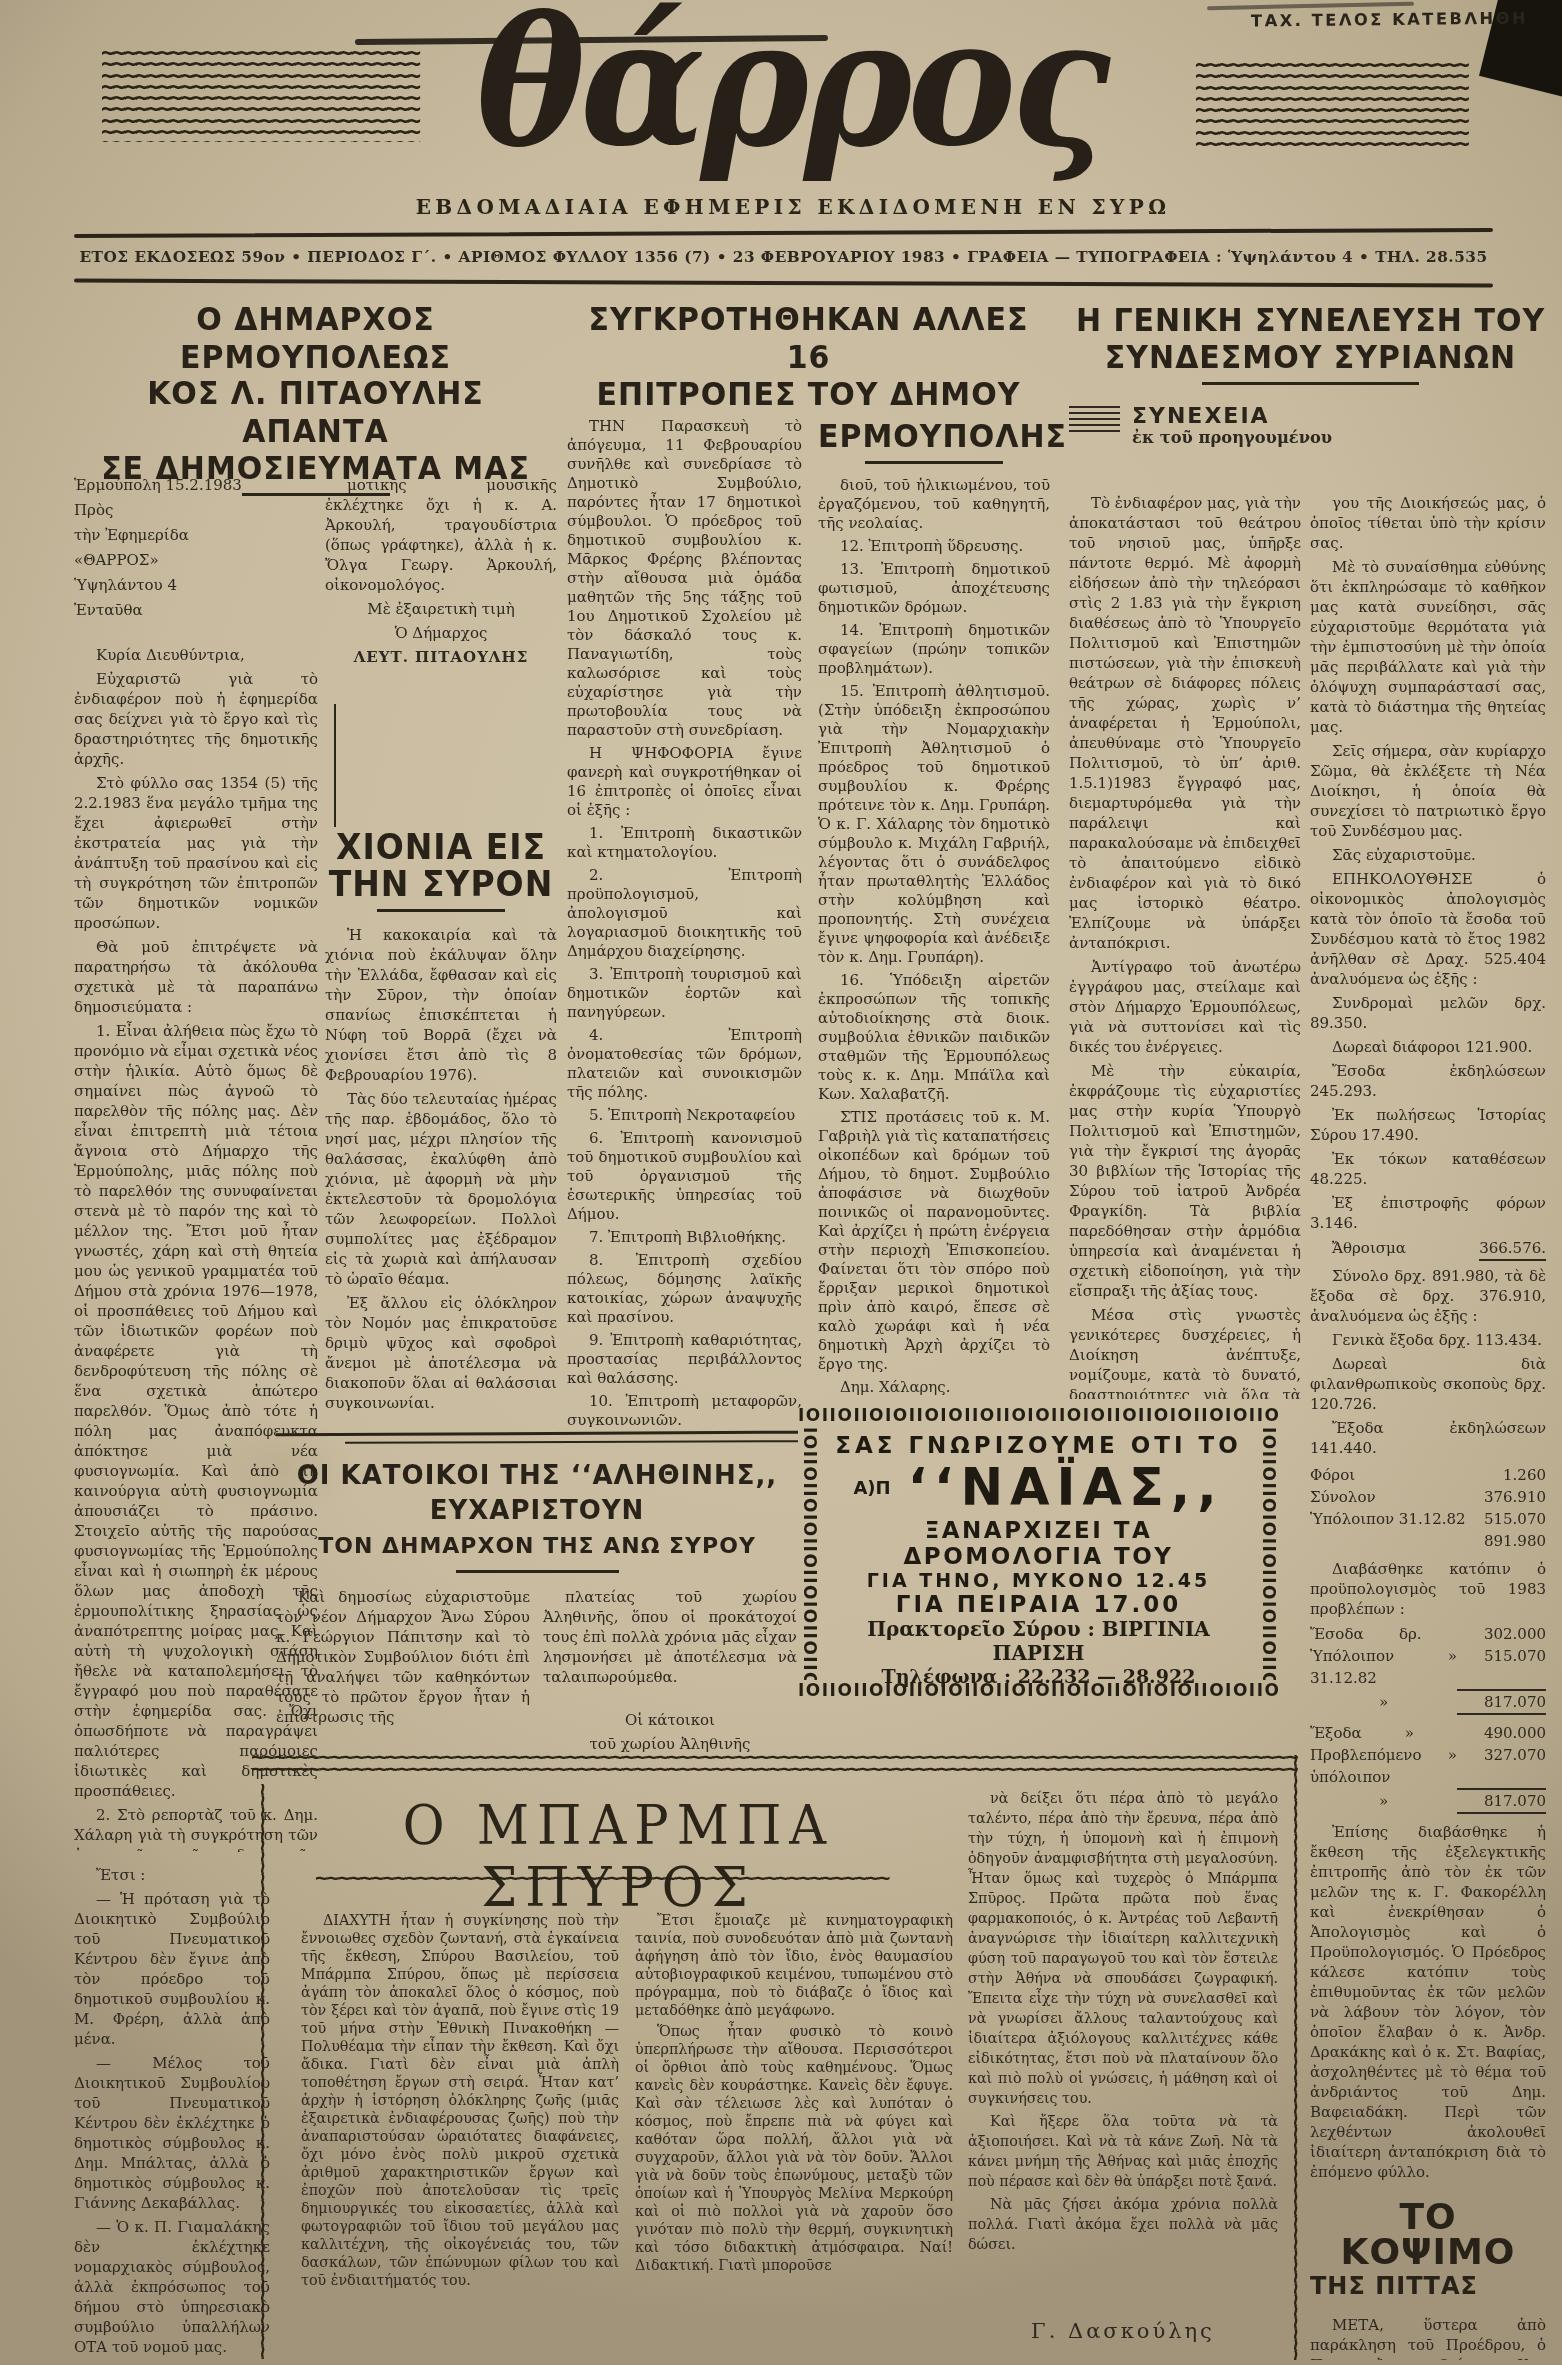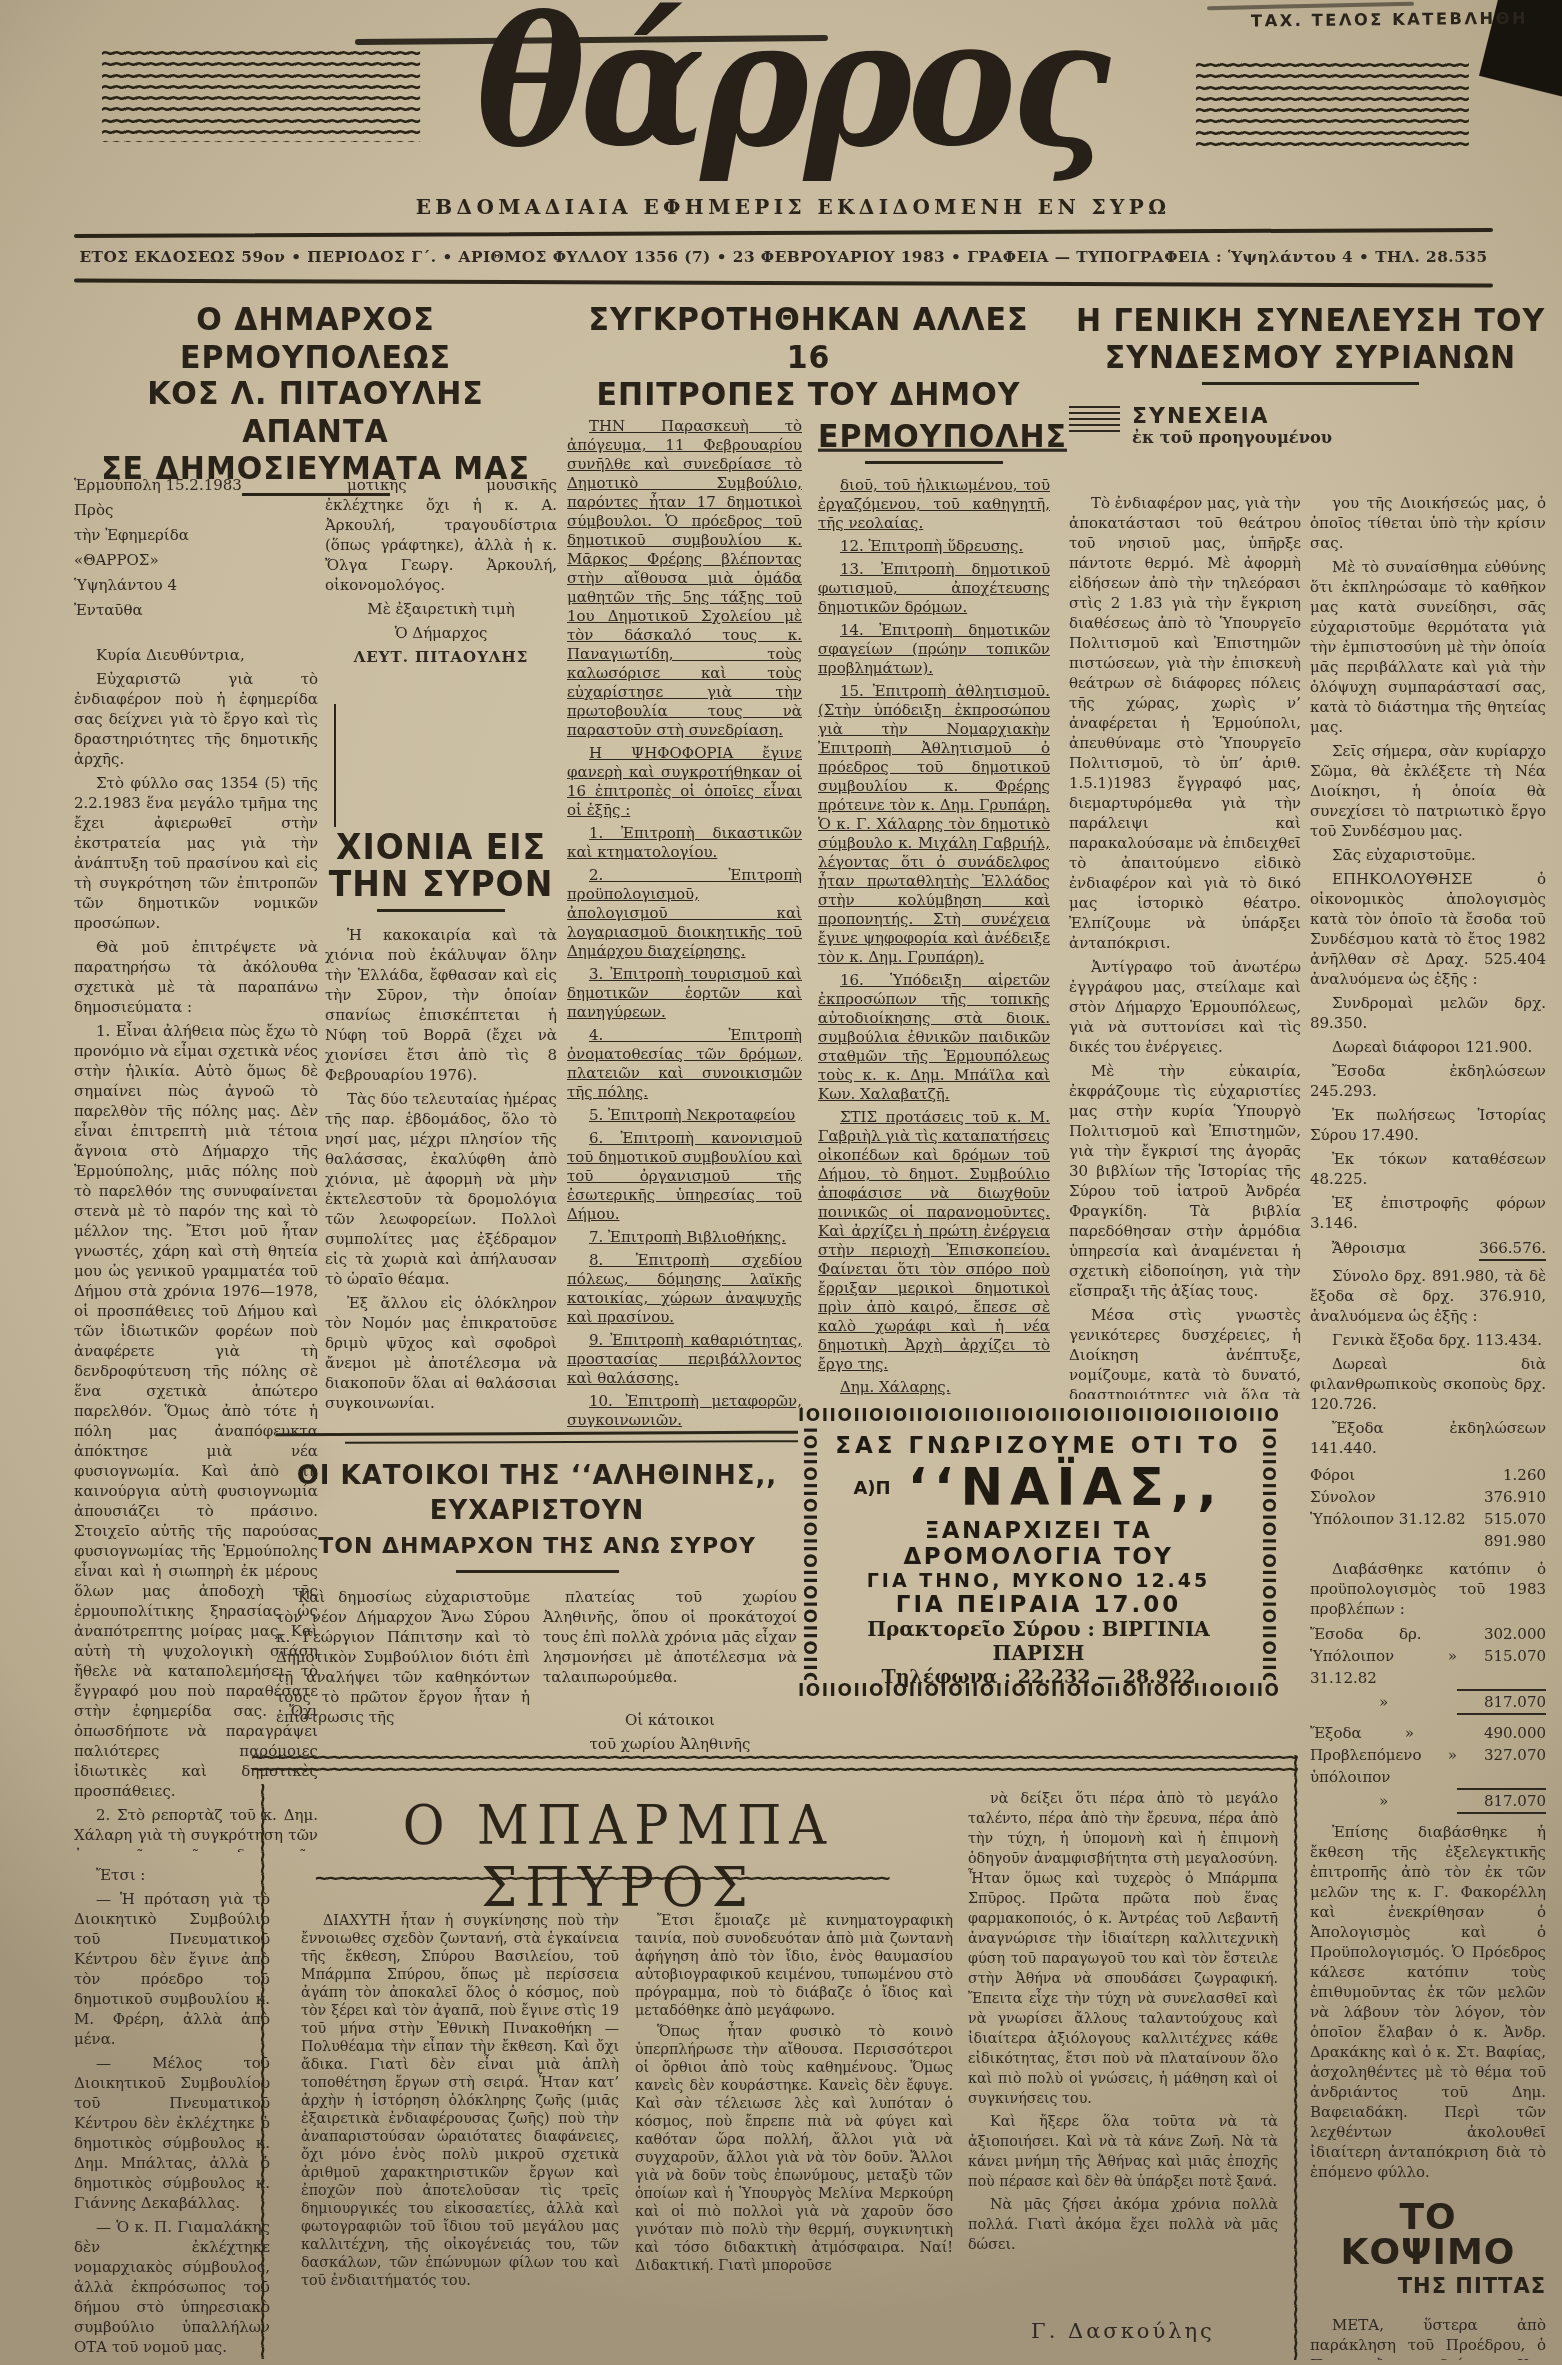--- a/index.html
+++ b/index.html
@@ -143,21 +143,21 @@
     <div class="body-text" style="margin-top:13px;height:522px;">
         <p>Ἡ κακοκαιρία καὶ τὰ χιόνια ποὺ ἐκάλυψαν ὅλην τὴν Ἑλλάδα, ἔφθασαν καὶ εἰς τὴν Σῦρον, τὴν ὁποίαν σπανίως ἐπισκέπτεται ἡ Νύφη τοῦ Βορρᾶ (ἔχει νὰ χιονίσει ἔτσι ἀπὸ τὶς 8 Φεβρουαρίου 1976).</p>
         <p>Τὰς δύο τελευταίας ἡμέρας τῆς παρ. ἑβδομάδος, ὅλο τὸ νησί μας, μέχρι πλησίον τῆς θαλάσσας, ἐκαλύφθη ἀπὸ χιόνια, μὲ ἀφορμὴ νὰ μὴν ἐκτελεστοῦν τὰ δρομολόγια τῶν λεωφορείων. Πολλοὶ συμπολίτες μας ἐξέδραμον εἰς τὰ χωριὰ καὶ ἀπήλαυσαν τὸ ὡραῖο θέαμα.</p>
         <p>Ἐξ ἄλλου εἰς ὁλόκληρον τὸν Νομόν μας ἐπικρατοῦσε δριμὺ ψῦχος καὶ σφοδροὶ ἄνεμοι μὲ ἀποτέλεσμα νὰ διακοποῦν ὅλαι αἱ θαλάσσιαι συγκοινωνίαι.</p>
       </div>
   </div>
 
   <div class="abs" style="left:567px;top:301px;width:483px;">
     <div class="headline">ΣΥΓΚΡΟΤΗΘΗΚΑΝ ΑΛΛΕΣ 16</div>
     <div class="headline">ΕΠΙΤΡΟΠΕΣ ΤΟΥ ΔΗΜΟΥ</div>
-    <div style="display:flex;gap:16px;margin-top:5px;text-decoration:underline;">
+    <div style="display:flex;gap:16px;margin-top:5px;">
       <div class="body-text" style="width:241px;height:1010px;line-height:19px;">
           <p>ΤΗΝ Παρασκευὴ τὸ ἀπόγευμα, 11 Φεβρουαρίου συνῆλθε καὶ συνεδρίασε τὸ Δημοτικὸ Συμβούλιο, παρόντες ἦταν 17 δημοτικοὶ σύμβουλοι. Ὁ πρόεδρος τοῦ δημοτικοῦ συμβουλίου κ. Μᾶρκος Φρέρης βλέποντας στὴν αἴθουσα μιὰ ὁμάδα μαθητῶν τῆς 5ης τάξης τοῦ 1ου Δημοτικοῦ Σχολείου μὲ τὸν δάσκαλό τους κ. Παναγιωτίδη, τοὺς καλωσόρισε καὶ τοὺς εὐχαρίστησε γιὰ τὴν πρωτοβουλία τους νὰ παραστοῦν στὴ συνεδρίαση.</p>
           <p>Η ΨΗΦΟΦΟΡΙΑ ἔγινε φανερὴ καὶ συγκροτήθηκαν οἱ 16 ἐπιτροπὲς οἱ ὁποῖες εἶναι οἱ ἑξῆς :</p>
           <p>1. Ἐπιτροπὴ δικαστικῶν καὶ κτηματολογίου.</p>
           <p>2. Ἐπιτροπὴ προϋπολογισμοῦ, ἀπολογισμοῦ καὶ λογαριασμοῦ διοικητικῆς τοῦ Δημάρχου διαχείρησης.</p>
           <p>3. Ἐπιτροπὴ τουρισμοῦ καὶ δημοτικῶν ἑορτῶν καὶ πανηγύρεων.</p>
           <p>4. Ἐπιτροπὴ ὀνοματοθεσίας τῶν δρόμων, πλατειῶν καὶ συνοικισμῶν τῆς πόλης.</p>
           <p>5. Ἐπιτροπὴ Νεκροταφείου</p>
           <p>6. Ἐπιτροπὴ κανονισμοῦ τοῦ δημοτικοῦ συμβουλίου καὶ τοῦ ὀργανισμοῦ τῆς ἐσωτερικῆς ὑπηρεσίας τοῦ Δήμου.</p>
           <p>7. Ἐπιτροπὴ Βιβλιοθήκης.</p>
@@ -318,21 +318,21 @@
           <span class="bl"></span>
           <span class="bm">»</span>
           <span class="bv">817.070</span>
         </div>
     </div>
     <div class="body-text" style="line-height:20px;">
         <p>Ἐπίσης διαβάσθηκε ἡ ἔκθεση τῆς ἐξελεγκτικῆς ἐπιτροπῆς ἀπὸ τὸν ἐκ τῶν μελῶν της κ. Γ. Φακορέλλη καὶ ἐνεκρίθησαν ὁ Ἀπολογισμὸς καὶ ὁ Προϋπολογισμός. Ὁ Πρόεδρος κάλεσε κατόπιν τοὺς ἐπιθυμοῦντας ἐκ τῶν μελῶν νὰ λάβουν τὸν λόγον, τὸν ὁποῖον ἔλαβαν ὁ κ. Ἀνδρ. Δρακάκης καὶ ὁ κ. Στ. Βαφίας, ἀσχοληθέντες μὲ τὸ θέμα τοῦ ἀνδριάντος τοῦ Δημ. Βαφειαδάκη. Περὶ τῶν λεχθέντων ἀκολουθεῖ ἰδιαίτερη ἀνταπόκριση διὰ τὸ ἑπόμενο φύλλο.</p>
       </div>
     <div style="margin-top:13px;">
       <div class="headline-sm" style="text-align:center;font-size:36px;">ΤΟ ΚΟΨΙΜΟ</div>
-      <div class="headline-sm" style="text-align:right;font-size:21px;">ΤΗΣ ΠΙΤΤΑΣ</div>
+      <div class="headline-sm" style="text-align:left;font-size:24px;">ΤΗΣ ΠΙΤΤΑΣ</div>
       <div class="body-text" style="margin-top:11px;line-height:20px;">
           <p>ΜΕΤΑ, ὕστερα ἀπὸ παράκληση τοῦ Προέδρου, ὁ Παν. Ἀρχιμανδρίτης Κος Παντελεήμων Ρίζος, ἀφοῦ ἐξέφρασε τὶς εὐχές του γιὰ τὸν καινούργιο χρόνο, εὐλόγησε τὴ βασιλόπιττα, τὴν ὁποία στὴ συνέχεια ἔκοψε ὁ Πρόεδρος κ. Δ. Κωνσταντινίδης καὶ ἐμοί-</p>
         </div>
     </div>
 
   </div>
 
   <div class="abs hwave" style="left:251px;top:1751px;width:1049px;height:27px;">~~~~~~~~~~~~~~~~~~~~~~~~~~~~~~~~~~~~~~~~~~~~~~~~~~~~~~~~~~~~~~~~~~~~~~~~~~~~~~~~~~~~~~~~~~~~~~~~~~~~~~~~~~~~~~~~~~~~~~~~~~~~~~~~~~~~~~~~~~~~~~~~~~~~~~~~~~~~~~~~~~~~~~~~~~~~~~~~~~~~~~~~~~~~~~~~~~~~~~~~~~~~~~~~~~</div>
   <div class="abs vwave" style="left:256px;top:1783px;width:22px;height:576px;">
       <div>~~~~~~~~~~~~~~~~~~~~~~~~~~~~~~~~~~~~~~~~~~~~~~~~~~~~~~~~~~~~~~</div>

